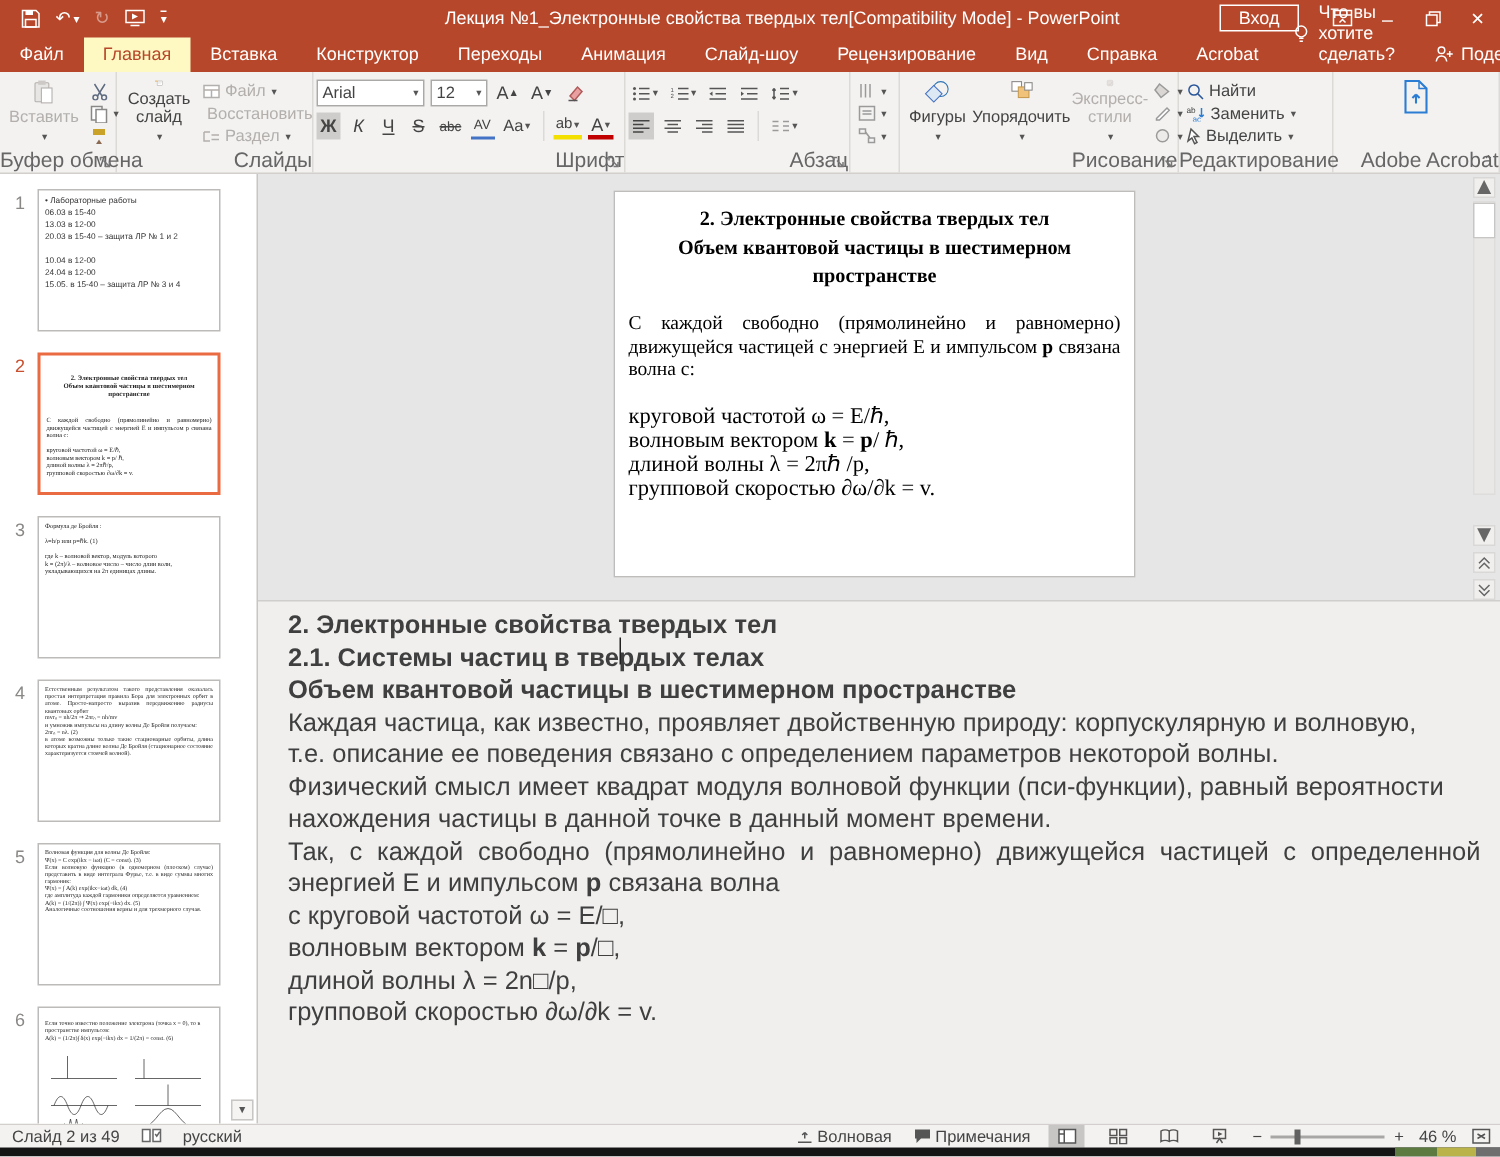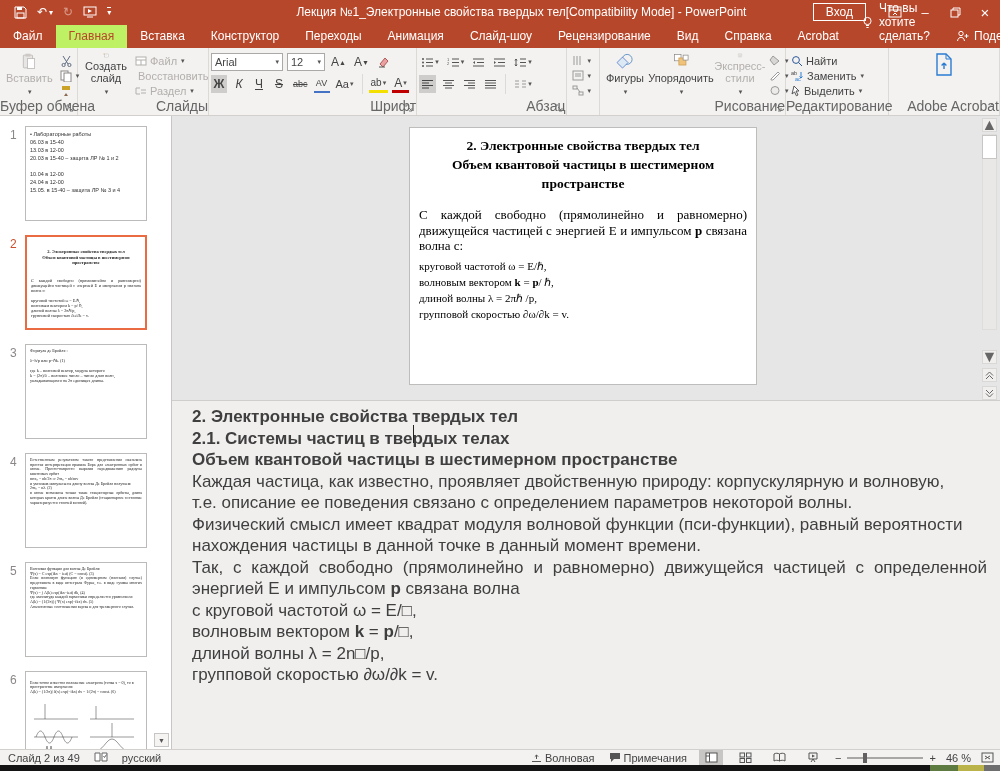--- a/index.html
+++ b/index.html
@@ -13,21 +13,21 @@
   .qat .dim { opacity:.45; }
   .tb-title { flex:1; text-align:center; white-space:nowrap; overflow:hidden; font-size:12px; }
   .signin { border:1px solid #fff; padding:1px 12px; margin-right:14px; font-size:12px; }
   .winbtns { display:flex; align-items:center; }
   .winbtn { width:30px; height:24px; display:flex; align-items:center; justify-content:center; font-size:13px; }
   .caret { font-size:8px; margin-left:2px; }
 
   
   .tabrow { height:24px; background:#B7472A; display:flex; align-items:flex-end; color:#fff; font-size:12px; flex:0 0 auto; }
   .tab { padding:4px 13px 5px; white-space:nowrap; }
-  .tab.active { background:#bef264; color:#B7472A;text-align:center; }
+  .tab.active { background:#fef9c3; color:#B7472A;text-align:center; }
   .tellme { display:flex; align-items:center; gap:6px; padding:4px 10px 5px; }
   .tabspacer { flex:1; }
   .share { display:flex; align-items:center; gap:5px; padding:4px 16px 5px; }
 
   
   .ribbon { height:68px; background:#F3F2F1; border-bottom:1px solid #D2CFCC; display:flex; flex:0 0 auto; position:relative; color:#444; }
   .rgroup { position:relative; border-right:1px solid #DCDAD7; padding:3px 2px 15px; display:flex; }
   .glabel { position:absolute; bottom:1px; left:0; right:0; text-align:right; font-size:14px; color:#666; white-space:nowrap; }
   .dlg { position:absolute; bottom:2px; right:2px; width:9px; height:9px; color:#777; }
   .bigbtn { display:flex; flex-direction:column; align-items:center; justify-content:flex-start; font-size:11px; text-align:center; padding:2px 4px; line-height:12px; gap:2px; }
@@ -52,21 +52,21 @@
   .tbox.sel { border:2px solid #EA6B41; }
   .tz { width:200%; transform:scale(.5); transform-origin:0 0; white-space:pre-line; color:#222; }
   .t-serif { font-family:"Liberation Serif",serif; }
   .thumb-scroll { position:absolute; right:2px; bottom:2px; width:15px; height:14px; border:1px solid #C8C6C4; background:#F5F4F3; display:flex; align-items:center; justify-content:center; font-size:7px; color:#555; }
 
   .main { flex:1; display:flex; flex-direction:column; min-width:0; }
   .canvas { height:284px; background:#E6E6E6; position:relative; flex:0 0 auto; }
   .slide { position:absolute; left:237px; top:11px; width:348px; height:258px; background:#fff; border:1px solid #BFBDBB; font-family:"Liberation Serif",serif; color:#000; padding:8px 9px; }
   .slide-title { font-weight:bold; font-size:13.5px; text-align:center; line-height:19px; white-space:pre-line; }
   .slide-body { margin-top:14px; font-size:13px; line-height:15.5px; text-align:justify; }
-  .slide-lines { margin-top:4px; font-size:11px; line-height:16px; }
+  .slide-lines { margin-top:16px; font-size:15px; line-height:16px; }
 
   .vscroll { position:absolute; right:2px; top:2px; bottom:0; width:16px; }
   .vs-btn { width:15px; height:14px; background:#F0EFEE; border:1px solid #DAD8D6; display:flex; align-items:center; justify-content:center; color:#666; }
   .vs-track { position:absolute; top:16px; bottom:70px; left:0; width:15px; background:#E9E8E7; border:1px solid #DFDDDB; }
   .vs-thumb { position:absolute; top:0; left:-1px; width:15px; height:24px; background:#FFF; border:1px solid #C8C6C4; }
   .vs-bottom { position:absolute; bottom:0; left:0; display:flex; flex-direction:column; gap:4px; }
 
   .notes { flex:1; background:#F0EFEE; border-top:1px solid #D0CECC; position:relative; padding:5px 14px 0 20px; color:#3F3F3F; font-size:17px; line-height:21.5px; }
   .nline { width:795px; }
   .nbold { font-weight:bold; }

